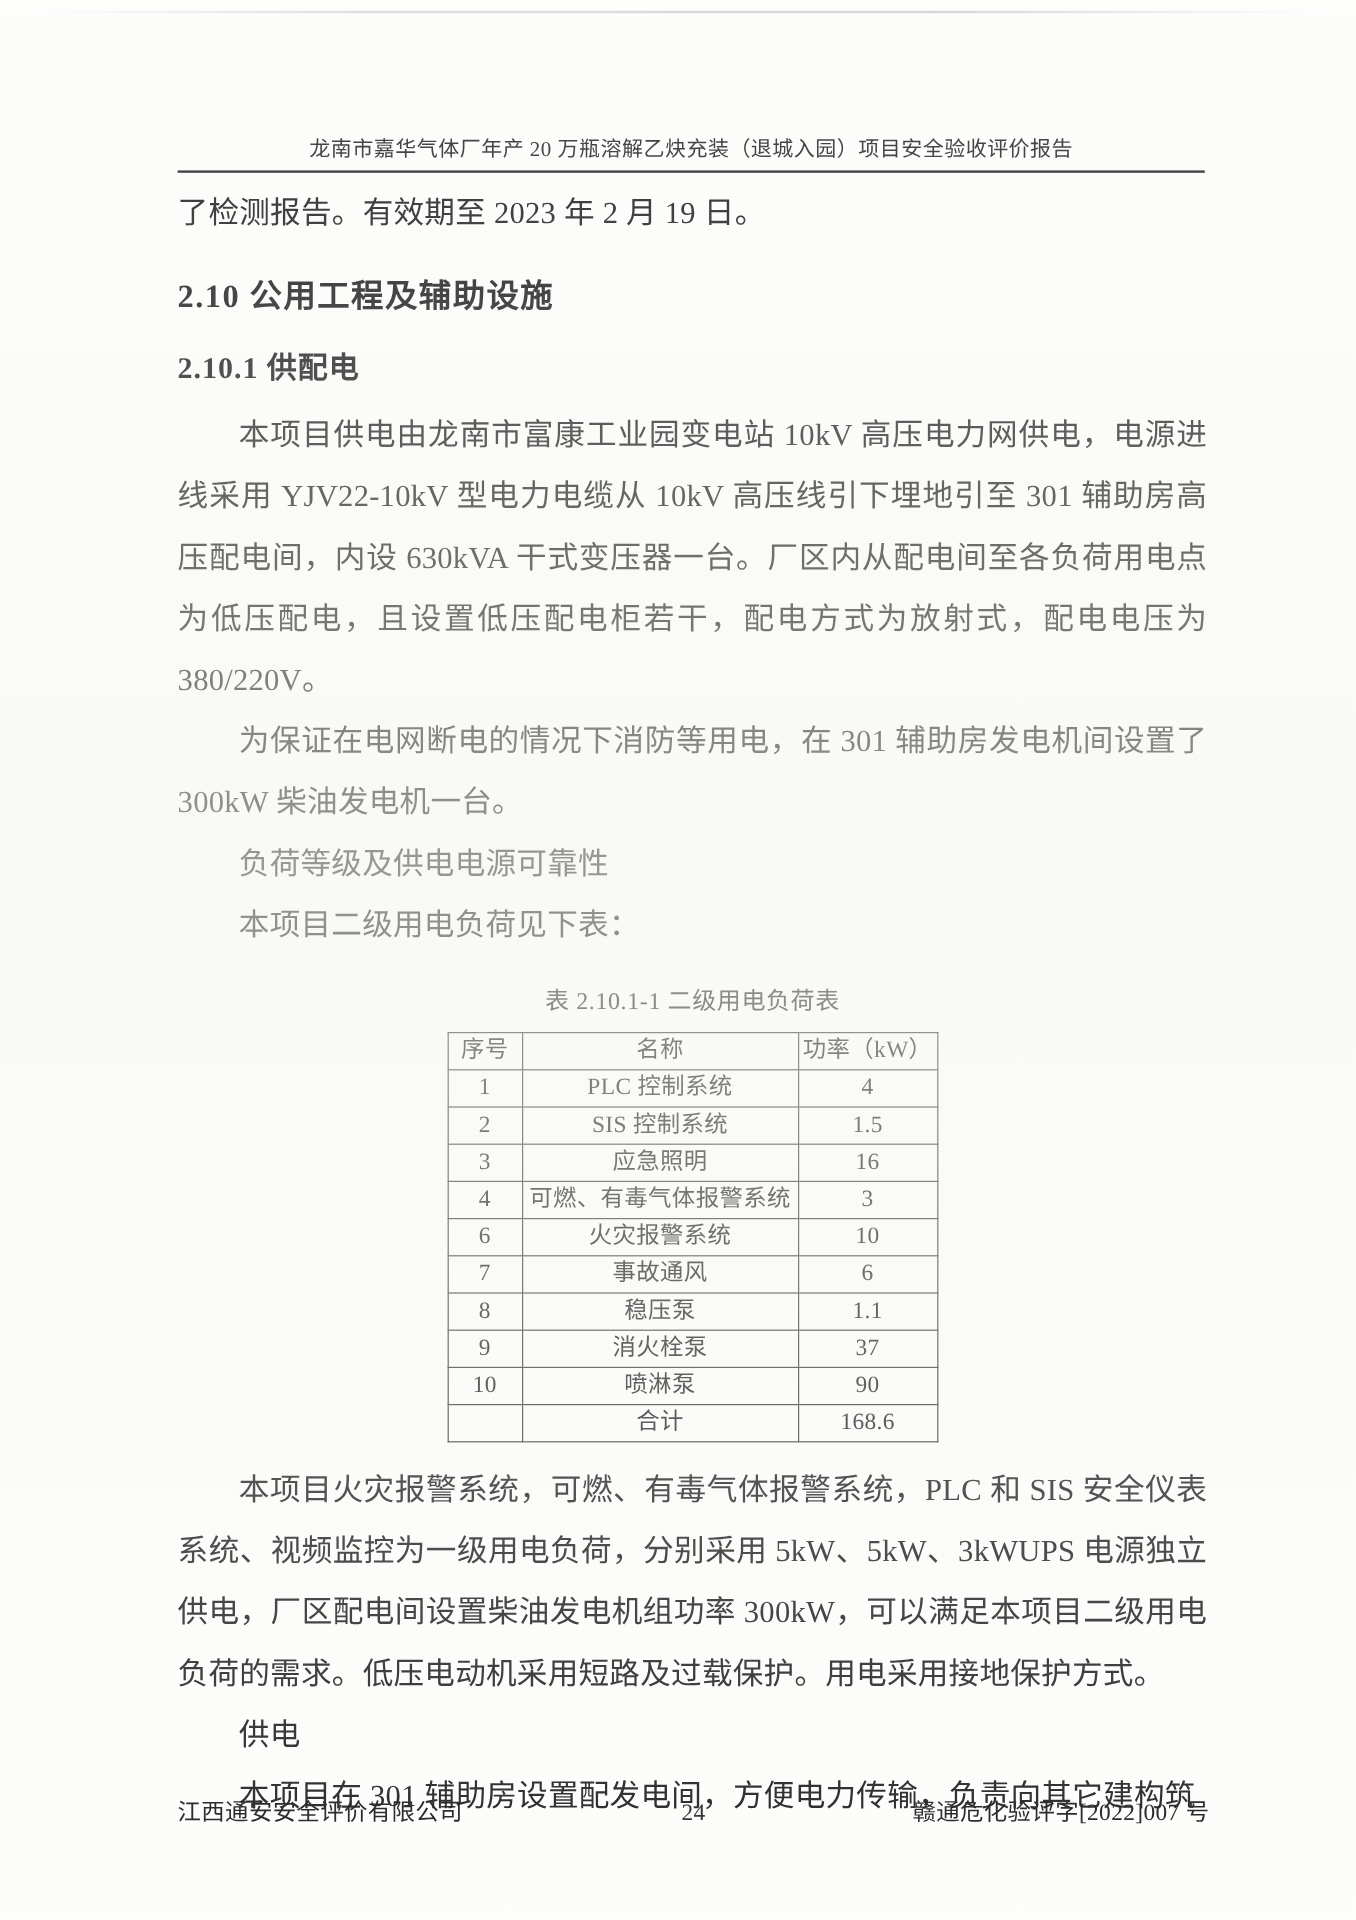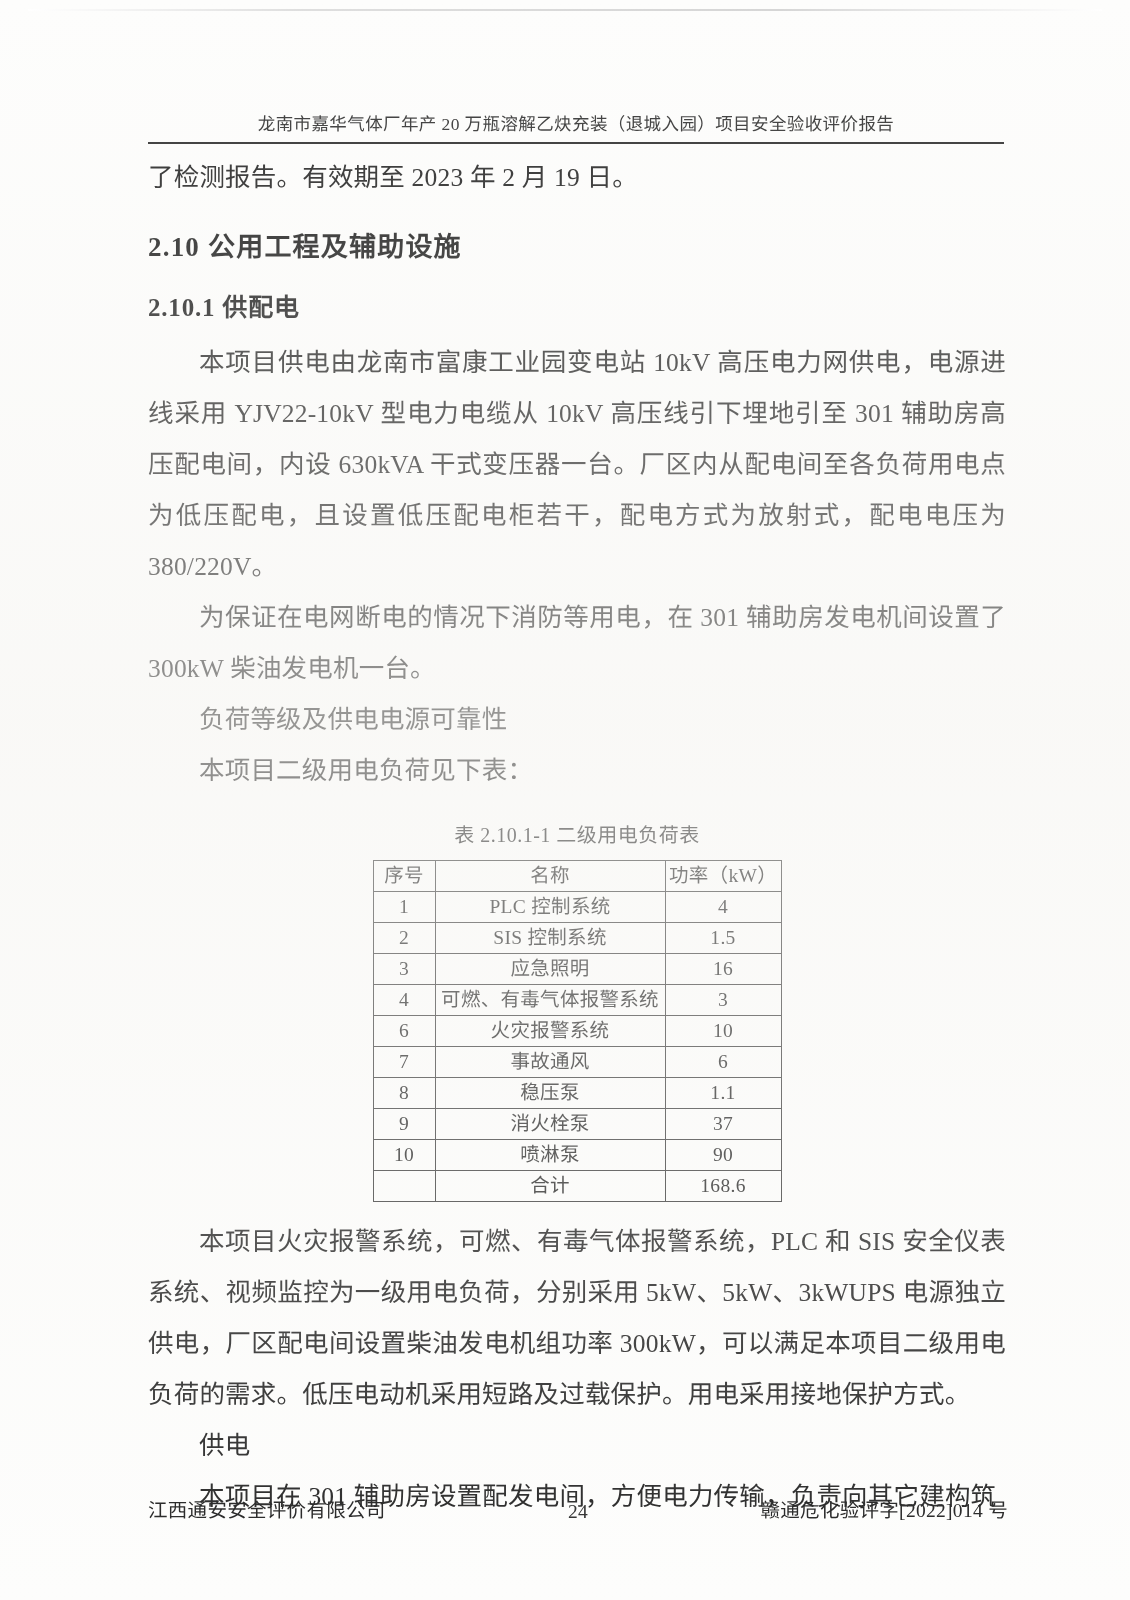--- a/index.html
+++ b/index.html
@@ -251,17 +251,17 @@
 
     <p class="para indent">供电</p>
 
     <p class="para indent">本项目在 301 辅助房设置配发电间，方便电力传输，负责向其它建构筑</p>
 
   </div>
 
   <div class="footer">
     <span class="footer-left">江西通安安全评价有限公司</span>
     <span class="footer-center">24</span>
-    <span class="footer-right">赣通危化验评字[2022]014 号</span>
+    <span class="footer-right">赣通危化验评字[2022]007 号</span>
   </div>
 
   <div class="scan-tint"></div>
 </div>
 
 </body></html>

